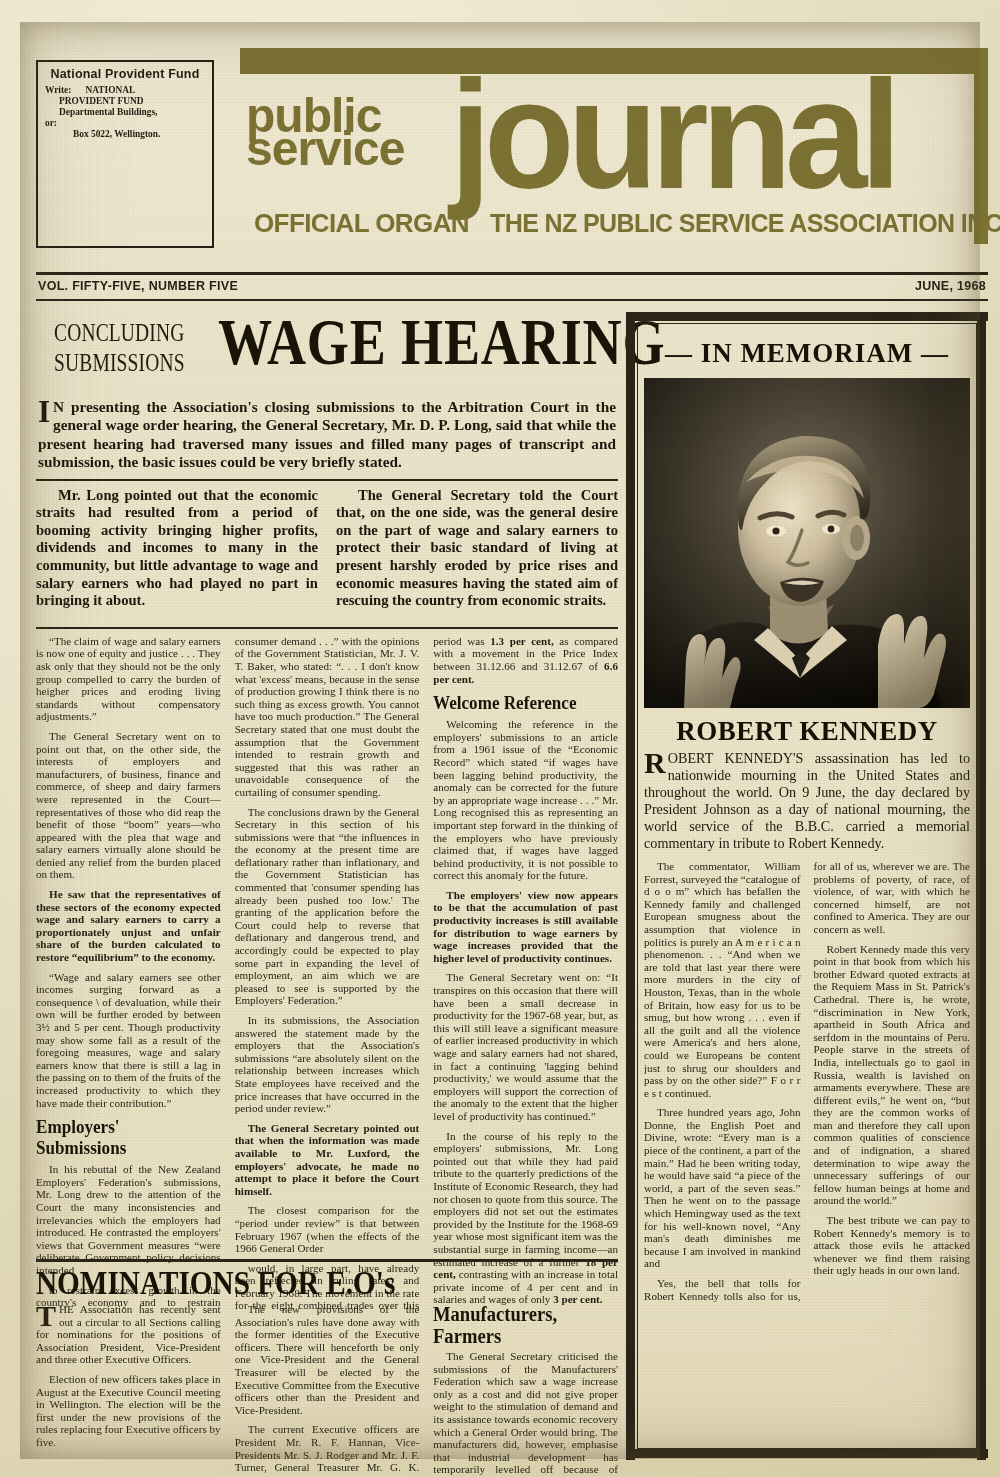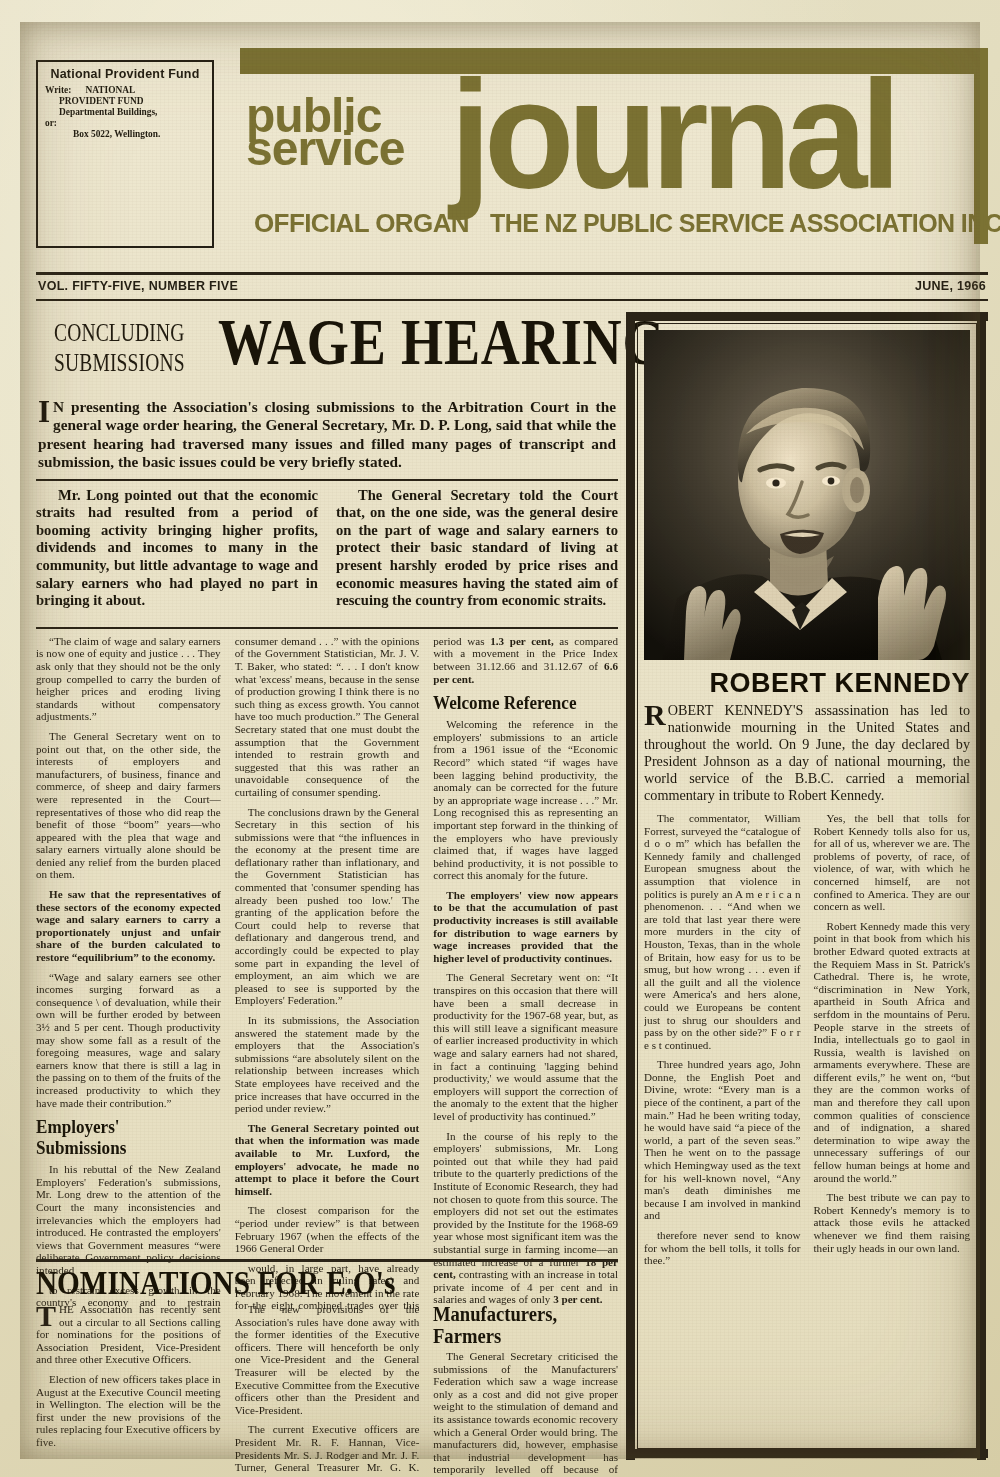--- a/index.html
+++ b/index.html
@@ -217,22 +217,22 @@
     letter-spacing:1px;margin:8px 0 10px 0;
   }
   
   .photo{
     position:relative;width:100%;height:330px;overflow:hidden;
     background:#2a261d;
     filter:contrast(1.05) sepia(.22);
   }
   .photo svg{display:block;width:100%;height:100%;}
   .rk-name{
-    font-family:Liberation Sans, sans-serif;font-weight:bold;
-    font-size:27px;line-height:30px;text-align:right;color:#151004;
+    font-family:Liberation Serif, serif;font-weight:bold;
+    font-size:27px;line-height:30px;text-align:center;color:#151004;
     letter-spacing:.5px;margin:8px 0 4px 0;
   }
   .rk-lead{
     font-size:14.2px;line-height:17px;text-align:justify;color:#1d180d;
     margin:0 0 8px 0;
   }
   .rk-lead .dropcapR{
     float:left;font-weight:bold;font-size:30px;line-height:24px;padding:1px 2px 0 0;
   }
   .rk-cols{
@@ -270,21 +270,21 @@
       <div class="logo-journal">journal</div>
       <div class="logo-official">OFFICIAL ORGAN</div>
       <div class="logo-assoc">THE NZ PUBLIC SERVICE ASSOCIATION INC</div>
     </div>
   </div>
 
   <div id="volrule">
     <div class="rule-top"></div>
     <div class="volline">
       <span>VOL. FIFTY-FIVE, NUMBER FIVE</span>
-      <span>JUNE, 1966</span>
+      <span>JUNE, 1968</span>
     </div>
     <div class="rule-bot"></div>
   </div>
 
   <div id="left">
 
     <div class="headblock">
       <div class="kicker-wrap">
         <div class="kicker">CONCLUDING</div>
         <div class="kicker">SUBMISSIONS</div>
@@ -346,20 +346,21 @@
   </div>
 
   <div id="right">
     <div class="gk gk-h" style="left:0;top:0;right:0;"></div>
     <div class="gk gk-h" style="left:0;bottom:0;right:0;"></div>
     <div class="gk gk-v" style="left:0;top:0;bottom:0;"></div>
     <div class="gk gk-v" style="right:0;top:0;bottom:0;"></div>
     <div class="mem-outline"></div>
 
     <div class="mem-inner">
+      <div class="mem-title">— IN MEMORIAM —</div>
 
       <div class="photo">
         <svg viewBox="0 0 330 330" preserveAspectRatio="xMidYMid slice" aria-hidden="true">
           <defs>
             <radialGradient id="bgG" cx="50%" cy="35%" r="75%">
               <stop offset="0%" stop-color="#6b6354"></stop>
               <stop offset="55%" stop-color="#3a352a"></stop>
               <stop offset="100%" stop-color="#17150f"></stop>
             </radialGradient>
             <radialGradient id="faceG" cx="42%" cy="38%" r="62%">
@@ -424,21 +425,20 @@
 
       <div class="rk-name">ROBERT   KENNEDY</div>
 
       <div class="rk-lead">
         <span class="dropcapR">R</span><span>OBERT KENNEDY'S assassination has led to nationwide mourning in the United States and throughout the world.  On 9 June, the day declared by President Johnson as a day of national mourning, the world service of the B.B.C. carried a memorial commentary in tribute to Robert Kennedy.</span>
       </div>
 
       <div class="rk-cols" id="mem-cols">
             <p>The commentator, William Forrest, surveyed the “catalogue of d o o m” which has befallen the Kennedy family and challenged European smugness about the assumption that violence in politics is purely an A m e r i c a n phenomenon. . .  “And when we are told that last year there were more murders in the city of Houston, Texas, than in the whole of Britain, how easy for us to be smug, but how wrong . . . even if all the guilt and all the violence were America's and hers alone, could we Europeans be content just to shrug our shoulders and pass by on the other side?”  F o r r e s t  continued.</p>
             <p>Three hundred years ago, John Donne, the English Poet and Divine, wrote: “Every man is a piece of the continent, a part of the main.”  Had he been writing today, he would have said “a piece of the world, a part of the seven seas.”  Then he went on to the passage which Hemingway used as the text for his well-known novel, “Any man's death diminishes me because I am involved in mankind and</p>
-            <p>therefore never send to know for whom the bell tolls, it tolls for thee.”</p>
             <p>Yes, the bell that tolls for Robert Kennedy tolls also for us, for all of us, wherever we are. The problems of poverty, of race, of violence, of war, with which he concerned himself, are not confined to America. They are our concern as well.</p>
             <p>Robert Kennedy made this very point in that book from which his brother Edward quoted extracts at the Requiem Mass in St. Patrick's Cathedral.  There is, he wrote, “discrimination in New York, apartheid in South Africa and serfdom in the mountains of Peru. People starve in the streets of India, intellectuals go to gaol in Russia, wealth is lavished on armaments everywhere.  These are different evils,” he went on, “but they are the common works of man and therefore they call upon common qualities of conscience and of indignation, a shared determination to wipe away the unnecessary sufferings of our fellow human beings at home and around the world.”</p>
             <p>The best tribute we can pay to Robert Kennedy's memory is to attack those evils he attacked whenever we find them raising their ugly heads in our own land.</p>
           </div>
     </div>
   </div>
 
   <div class="grain"></div>
   <div class="edgeshade"></div>
  </div>

